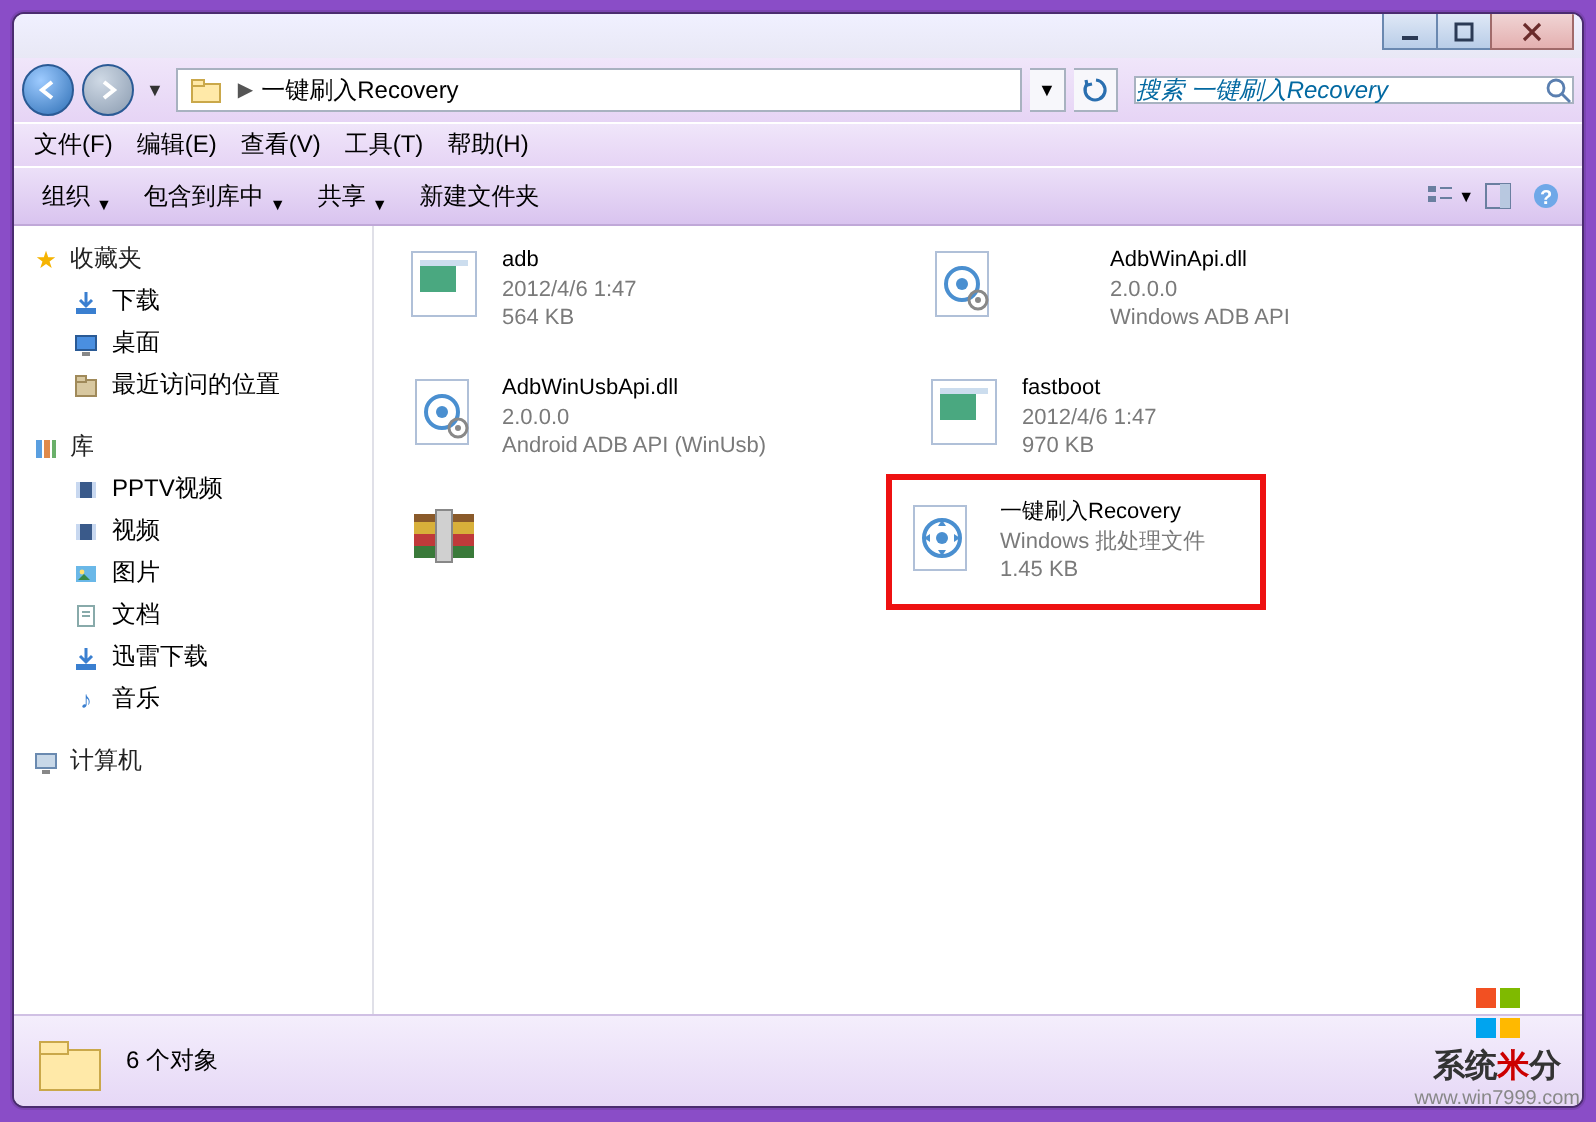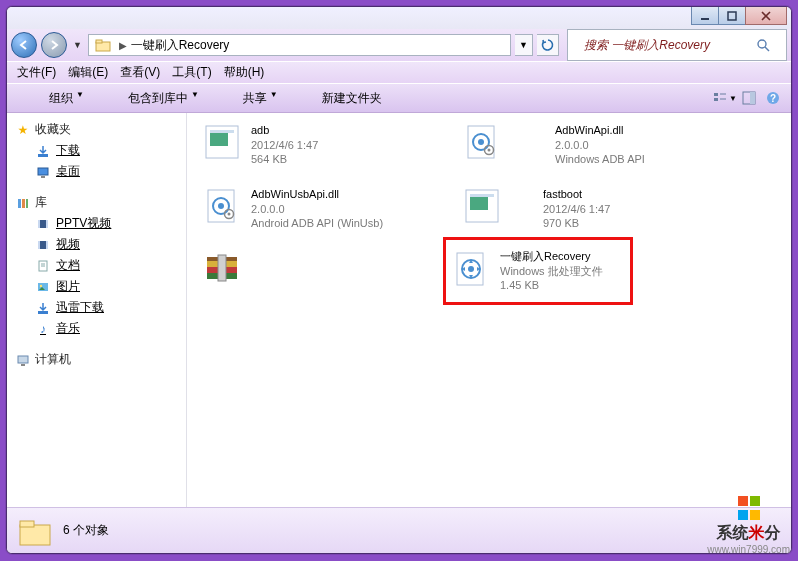--- a/index.html
+++ b/index.html
@@ -15,35 +15,35 @@
   .win-btn.close { width: 42px; background: linear-gradient(#f0d4d4,#e4b0b0); border-color:#a06a6a; }
   .navrow { height: 32px; background: linear-gradient(#f0e6fa,#e6d4f5); display: flex; align-items: center; padding: 0 4px; gap:4px; }
   .nav-circle { width: 26px; height: 26px; border-radius: 50%; background: radial-gradient(circle at 35% 30%, #9ecbff, #2e6fb5); border:1px solid #2a5a95; display:flex;align-items:center;justify-content:center;color:#fff;font-size:13px;cursor:pointer; }
   .nav-circle.fwd { background: radial-gradient(circle at 35% 30%, #cfd9e5, #8a9bb0); }
   .chev-down { font-size:9px; color:#333; padding:0 2px; cursor:pointer;}
   .crumb { flex:1; height:22px; background:#fff; border:1px solid #a8b2c0; display:flex; align-items:center; padding:0 2px; font-size:12px; }
   .crumb .folder-ic { width:16px;height:16px;display:inline-block;margin:0 4px; }
   .crumb .sep { color:#555; padding:0 4px; font-size:10px; }
   .crumb-dd { width:18px; height:22px; border:1px solid #a8b2c0; border-left:none; background:#f7f7fb; display:flex;align-items:center;justify-content:center;font-size:9px;cursor:pointer;}
   .refresh { width:22px;height:22px;border:1px solid #a8b2c0;border-left:none;background:#f7f7fb;display:flex;align-items:center;justify-content:center;color:#2a6fb0;font-size:12px;cursor:pointer;}
-  .search { width:220px; height:32px; border:1px solid #a8b2c0; margin-left:4px; display:flex;align-items:center; padding:0 16px; font-size:12px; color:#7f1d1d; background:#fff;}
+  .search { width:220px; height:14px; border:1px solid #a8b2c0; margin-left:4px; display:flex;align-items:center; padding:0 0; font-size:12px; color:#0369a1; background:#fff;}
   .search .mag { margin-left:auto; color:#5a7fb0;}
   .menubar { height:22px; background:linear-gradient(#f0e6fa,#e6d4f5); display:flex;align-items:center; padding:0 4px; font-size:12px; border-top:1px solid #fff; }
   .menubar .mi { padding:0 6px; cursor:pointer; }
   .toolbar { height:30px; background:linear-gradient(#ece0f8,#d9c4ef); display:flex;align-items:center; padding:0 6px; font-size:12px; border-top:1px solid #fff; border-bottom:1px solid #c0a8d8; }
-  .toolbar .tb { padding:0 8px; cursor:pointer; display:flex;align-items:flex-start;gap:3px;margin-left:28px;}
+  .toolbar .tb { padding:0 8px; cursor:pointer; display:flex;align-items:flex-end;gap:3px;}
   .toolbar .tb .dd{font-size:8px;}
   .toolbar .spacer{flex:1;}
   .toolbar .ic-btn{width:24px;height:22px;display:flex;align-items:center;justify-content:center;cursor:pointer;}
   .body { position:absolute; top:106px; bottom:46px; left:0; right:0; display:flex; background:#fff;}
   .tree { width:180px; border-right:1px solid #e0e0e8; overflow:auto; padding:6px 0; font-size:12px; }
   .tree .grp { margin-bottom:10px; }
   .tree .hdr { display:flex;align-items:center; gap:4px; padding:2px 8px; color:#222;}
   .tree .hdr.fav{} 
-  .tree .itm { display:flex;align-items:center; gap:5px; padding:2px 8px 2px 28px; cursor:pointer;text-decoration:underline;}
+  .tree .itm { display:flex;align-items:center; gap:5px; padding:2px 8px 2px 28px; cursor:pointer;}
   .tree .ic { width:16px;height:16px;display:inline-flex;align-items:center;justify-content:center;font-size:12px;}
   .star{color:#f5b301;}
   .files { flex:1; position:relative; padding:8px 0; overflow:hidden;}
   .file-item { position:absolute; width:260px; height:52px; display:flex; font-size:11px;}
   .file-item .thumb{width:46px;height:46px;display:flex;align-items:center;justify-content:center;margin:0 6px 0 2px;}
   .file-item .meta{display:flex;flex-direction:column;justify-content:center;line-height:1.35;}
   .file-item .meta .name{color:#000;}
   .file-item .meta .sub{color:#7a7a7a;}
   .highlight{border:3px solid #e11;}
   .statusbar{position:absolute;left:0;right:0;bottom:0;height:46px;background:linear-gradient(#f4eefc,#e6d8f6);border-top:1px solid #d0c0e4;display:flex;align-items:center;padding:0 10px;font-size:12px;}
@@ -188,20 +188,29 @@
           </div>
         <div class="itm">
             <span class="ic">
               <svg width="14" height="14">
                 <rect x="2" y="3" width="10" height="7" fill="#4a8fe0" stroke="#2a5a95"></rect>
                 <rect x="5" y="11" width="4" height="2" fill="#888"></rect>
               </svg>
             </span>
             <span>桌面</span>
           </div>
+        <div class="itm">
+            <span class="ic">
+              <svg width="14" height="14">
+                <rect x="2" y="4" width="10" height="8" fill="#d8c8a0" stroke="#a08a5a"></rect>
+                <rect x="2" y="2" width="5" height="3" fill="#d8c8a0" stroke="#a08a5a"></rect>
+              </svg>
+            </span>
+            <span>最近访问的位置</span>
+          </div>
       </div>
       <div class="grp">
         <div class="hdr">
           <span class="ic">
               <svg width="14" height="14">
                 <rect x="2" y="3" width="3" height="9" fill="#5a9fe0"></rect>
                 <rect x="6" y="3" width="3" height="9" fill="#e08a4a"></rect>
                 <rect x="10" y="3" width="2" height="9" fill="#6ab06a"></rect>
               </svg>
             </span>
@@ -223,36 +232,36 @@
                 <rect x="2" y="3" width="10" height="8" fill="#3a5a8a"></rect>
                 <rect x="2" y="3" width="2" height="8" fill="#c8d8f0"></rect>
                 <rect x="10" y="3" width="2" height="8" fill="#c8d8f0"></rect>
               </svg>
             </span>
             <span>视频</span>
           </div>
         <div class="itm">
             <span class="ic">
               <svg width="14" height="14">
+                <rect x="2" y="3" width="10" height="8" fill="#6ab8e8"></rect>
+                <circle cx="5" cy="6" r="1.2" fill="#ffe070"></circle>
+                <path d="M3 10 L6 7 L9 10 Z" fill="#3a8a4a"></path>
+              </svg>
+            </span>
+            <span>图片</span>
+          </div>
+        <div class="itm">
+            <span class="ic">
+              <svg width="14" height="14">
                 <rect x="3" y="2" width="8" height="10" fill="#fff" stroke="#8aa"></rect>
                 <line x1="5" y1="5" x2="9" y2="5" stroke="#8aa"></line>
                 <line x1="5" y1="7" x2="9" y2="7" stroke="#8aa"></line>
               </svg>
             </span>
             <span>文档</span>
-          </div>
-        <div class="itm">
-            <span class="ic">
-              <svg width="14" height="14">
-                <rect x="2" y="3" width="10" height="8" fill="#6ab8e8"></rect>
-                <circle cx="5" cy="6" r="1.2" fill="#ffe070"></circle>
-                <path d="M3 10 L6 7 L9 10 Z" fill="#3a8a4a"></path>
-              </svg>
-            </span>
-            <span>图片</span>
           </div>
         <div class="itm">
             <span class="ic">
               <svg width="14" height="14">
                 <rect x="2" y="10" width="10" height="3" fill="#3a7fd0"></rect>
                 <path d="M7 2 L7 8 M4 6 L7 9 L10 6" stroke="#3a7fd0" fill="none" stroke-width="1.5"></path>
               </svg>
             </span>
             <span>迅雷下载</span>
           </div>
@@ -318,21 +327,21 @@
               <circle cx="27" cy="28" r="1.5" fill="#888"></circle>
             </svg>
         </div>
         <div class="meta">
           <span class="name">AdbWinUsbApi.dll</span>
           <span class="sub">2.0.0.0</span>
           <span class="sub">Android ADB API (WinUsb)</span>
         </div>
       </div>
 
-      <div class="file-item" style="left:270px; top:70px;gap:32px;">
+      <div class="file-item" style="left:270px; top:70px;">
         <div class="thumb">
           <svg width="40" height="40">
               <rect x="4" y="4" width="32" height="32" fill="#fff" stroke="#b0c0d8"></rect>
               <rect x="8" y="10" width="18" height="14" fill="#4aa880"></rect>
               <rect x="8" y="8" width="24" height="3" fill="#cde"></rect>
             </svg>
         </div>
         <div class="meta">
           <span class="name">fastboot</span>
           <span class="sub">2012/4/6 1:47</span>

